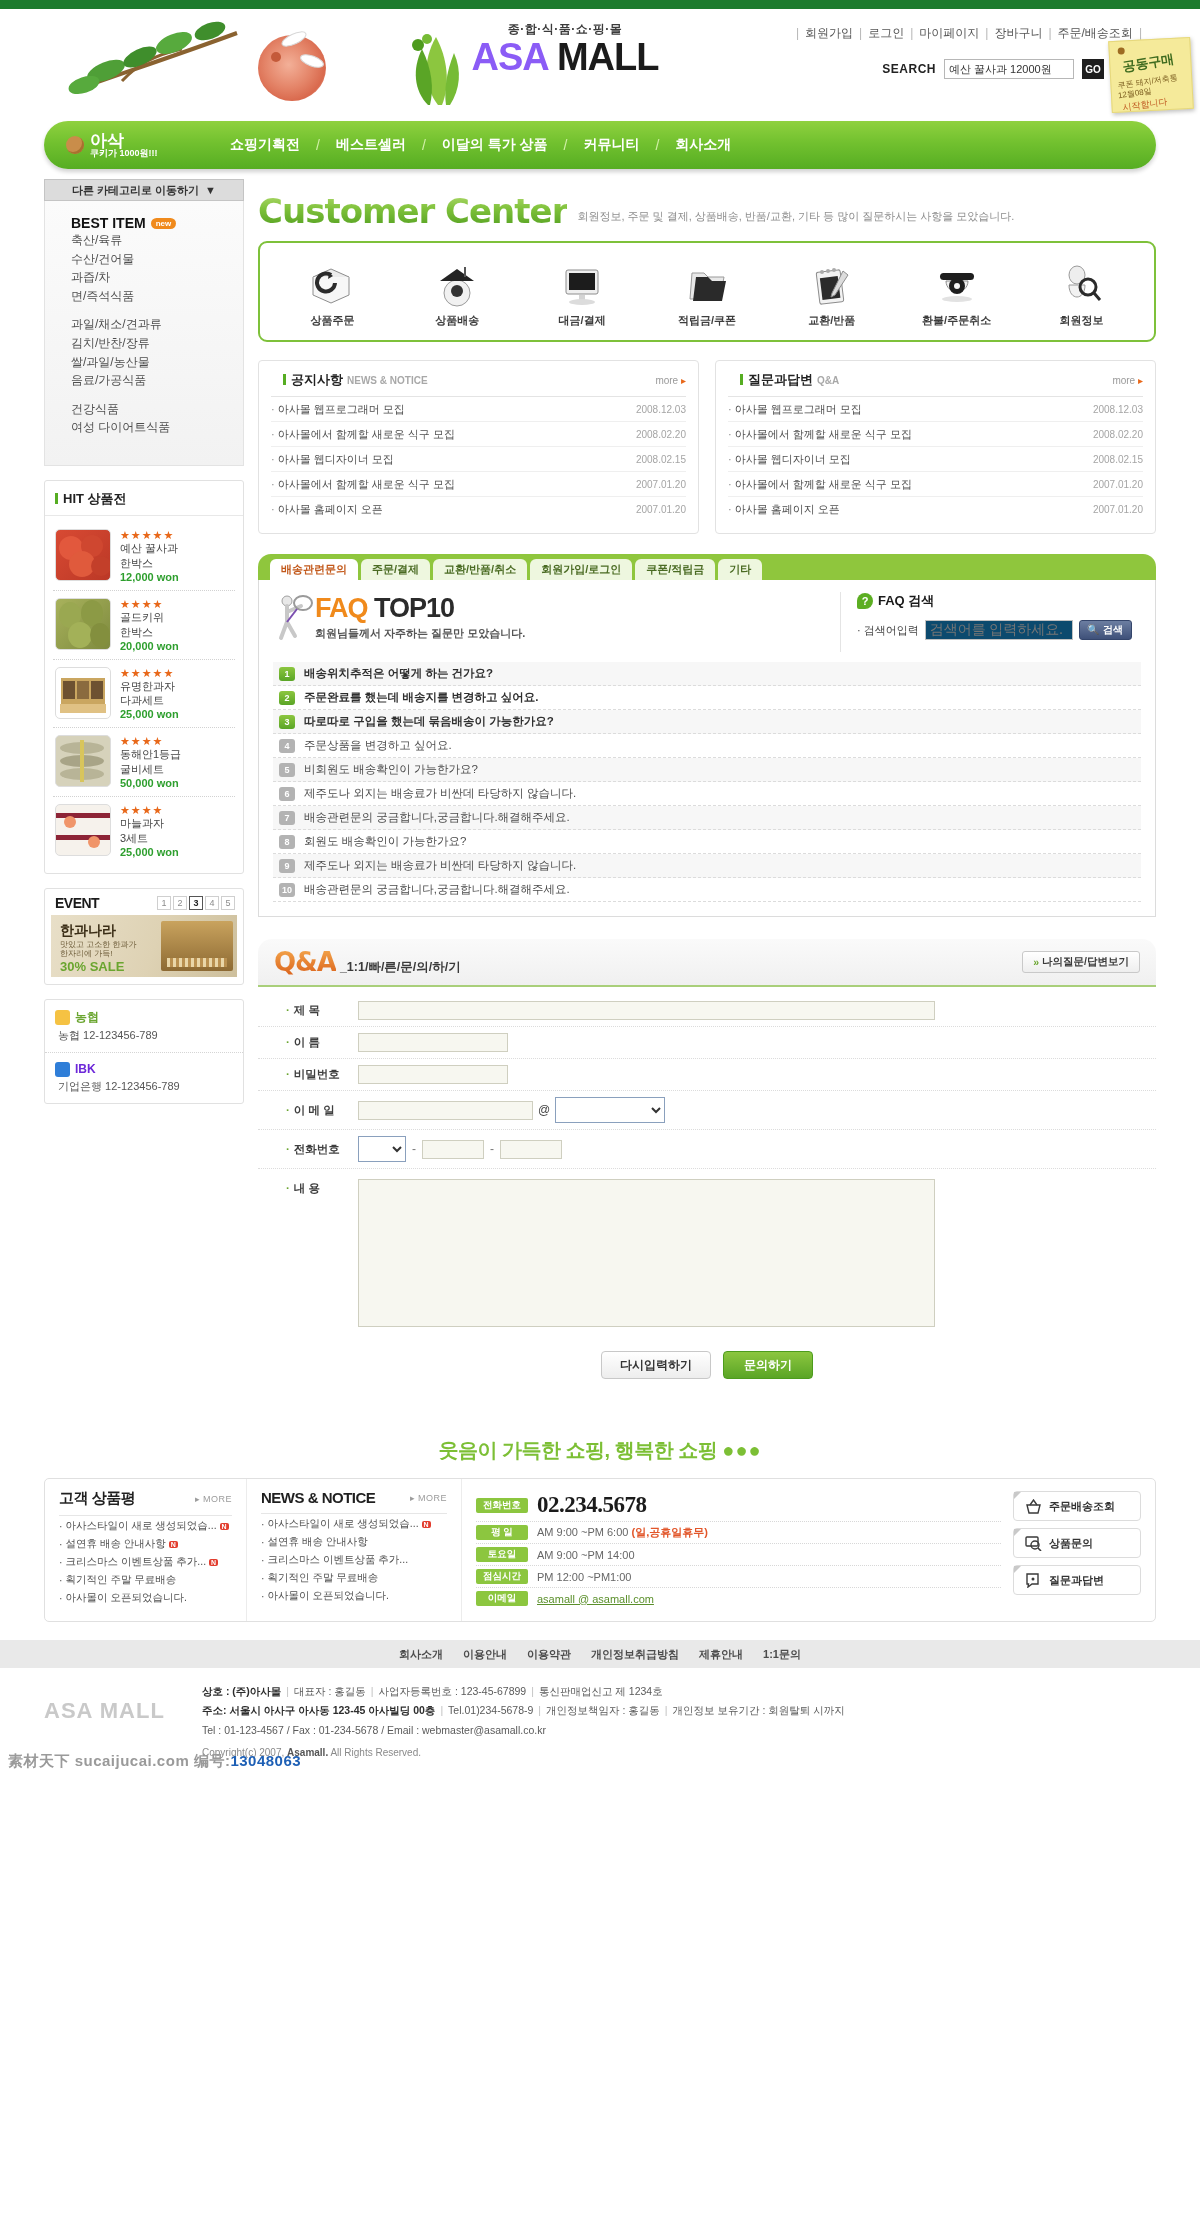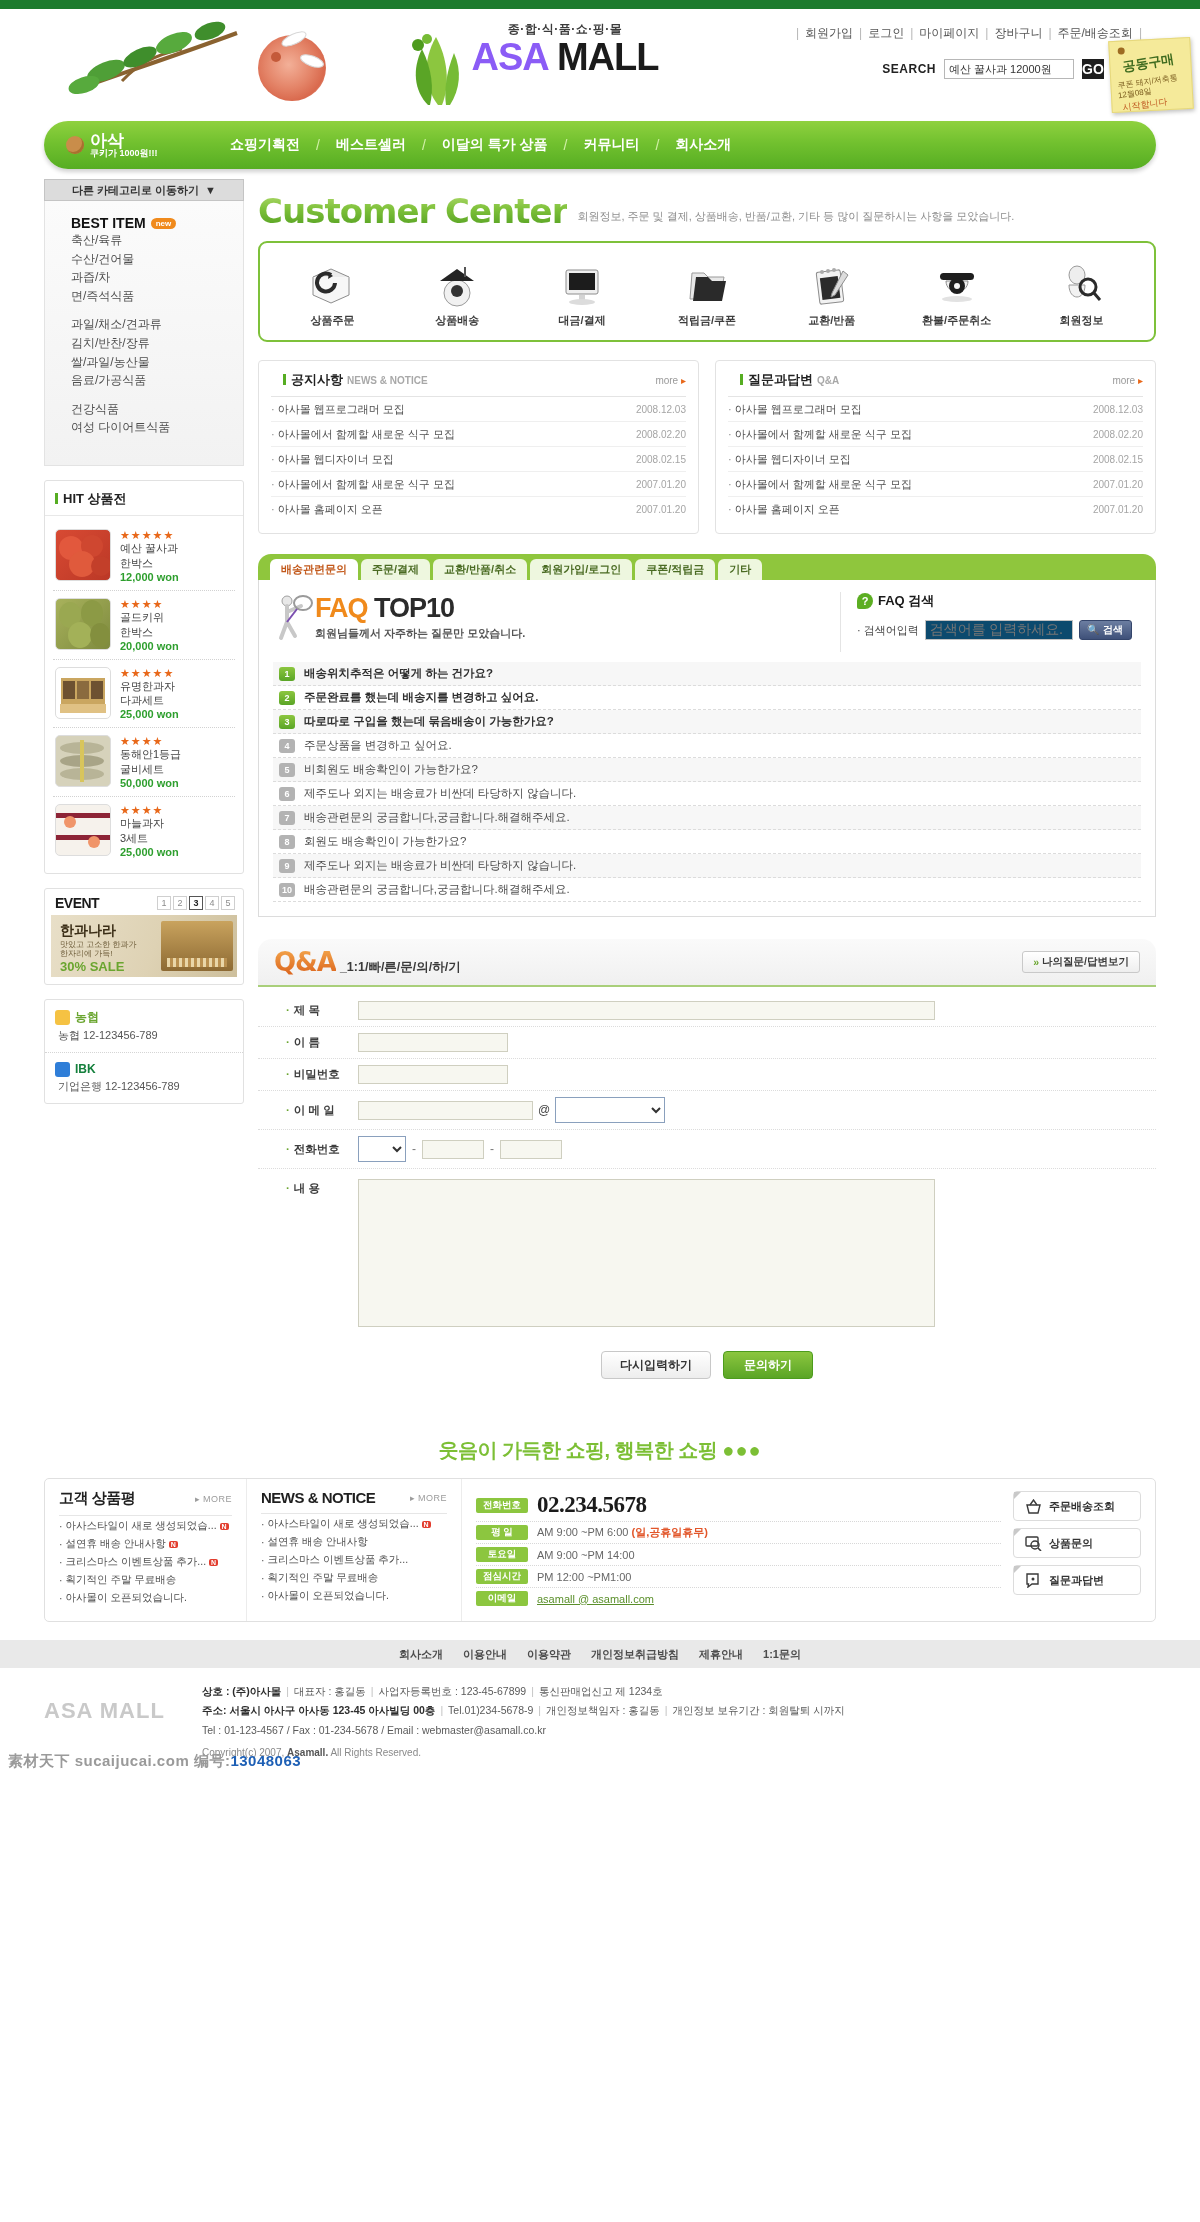--- a/index.html
+++ b/index.html
@@ -29,21 +29,21 @@
   .logo-mall { color:#1b1b1b; }
 
   .top-links { position:absolute; right:56px; top:16px; font-size:12px; color:#555; white-space:nowrap; }
   .top-links a { color:#555; text-decoration:none; padding:0 4px; }
   .sep { color:#b6b6b6; padding:0 2px; }
 
   .search-row { position:absolute; right:96px; top:50px; display:flex; align-items:center; gap:8px; }
   .search-label { font-size:12px; font-weight:bold; color:#222; letter-spacing:0.5px; }
   .search-input { width:130px; height:20px; border:1px solid #b7b7b7; background:#fff;
                   font-size:11px; padding:0 4px; color:#333; font-family:inherit; }
-  .go-btn { width:22px; height:20px; background:#1e1e1e; color:#fff; font-size:14px; font-weight:bold;
+  .go-btn { width:22px; height:20px; background:#1e1e1e; color:#fff; font-size:10px; font-weight:bold;
             border:0; cursor:pointer; font-family:inherit; }
 
   .memo { position:absolute; right:8px; top:30px; width:82px; height:72px;
           background:#f5ea9a; box-shadow:1px 2px 4px rgba(0,0,0,.25); transform: rotate(-3deg);
           border:1px solid #e6d87c; }
   .memo .pin { position:absolute; left:8px; top:6px; width:7px; height:7px; border-radius:50%; background:#9d6b22; }
   .memo-t1 { position:absolute; left:12px; top:14px; font-size:13px; font-weight:bold; color:#3e6b1e;
              transform: rotate(-6deg); font-family:"DejaVu Sans", sans-serif; }
   .memo-t2 { position:absolute; left:6px; top:36px; font-size:8px; color:#7a5c1e; transform: rotate(-5deg); }
   .memo-t3 { position:absolute; left:6px; top:47px; font-size:8px; color:#7a5c1e; transform: rotate(-5deg); }
@@ -108,21 +108,21 @@
              background: repeating-linear-gradient(90deg,#e9d6a8 0 3px,#b99050 3px 6px); }
 
   .bank-row { display:flex; flex-direction:column; gap:2px; padding:9px 10px; }
   .bank-row + .bank-row { border-top:1px dotted #d5d5d5; }
   .bank-logo { display:flex; align-items:center; gap:5px; }
   .bank-mark { width:15px; height:15px; border-radius:3px; }
   .bank-nh { background:#f5c243; }
   .bank-ibk { background:#2f7ed8; }
   .bank-nm { font-size:12px; font-weight:bold; }
   .bank-nm.nh { color:#6aa52f; }
-  .bank-nm.ibk { color:#15803d; }
+  .bank-nm.ibk { color:#6d28d9; }
   .bank-acc { font-size:11px; color:#555; padding-left:3px; }
 
   
   .pagetitle { position:relative; padding: 12px 0 6px 0; display:flex; align-items:flex-end; gap:10px; }
   .ctitle { font-size:34px; font-weight:bold; letter-spacing:-1px;
             background: linear-gradient(#b7dd74 0%, #7ec13a 45%, #4e9b1e 100%);
             -webkit-background-clip:text; background-clip:text; color:transparent;
             font-family:"DejaVu Sans", sans-serif; }
   .ctitle-sub { font-size:11px; color:#8d8d8d; padding-bottom:7px; }
 

